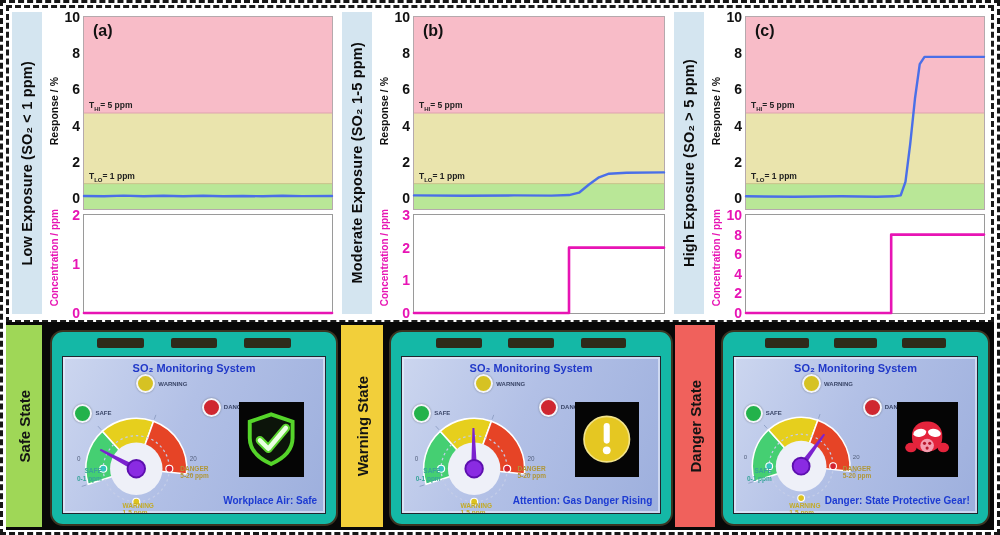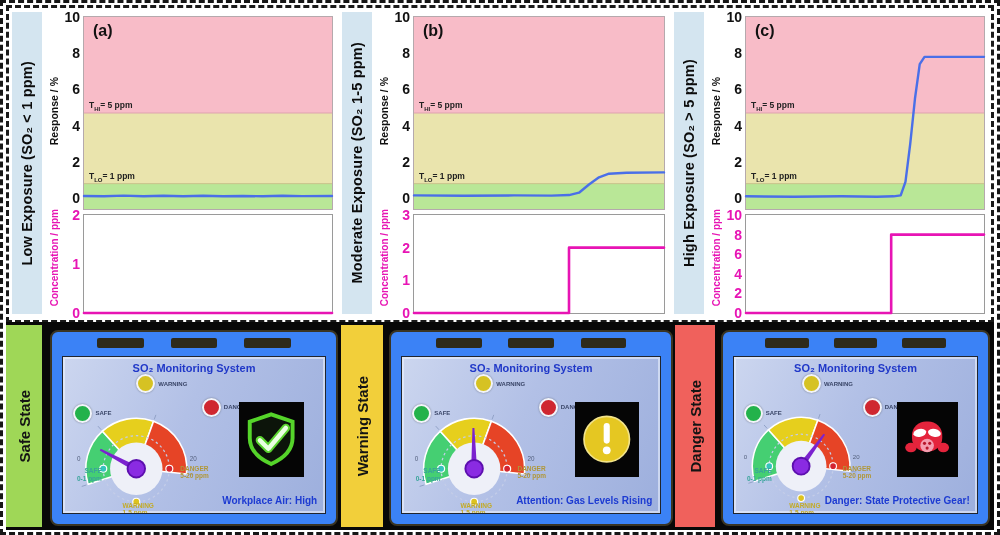--- a/index.html
+++ b/index.html
@@ -40,21 +40,21 @@
   #bottom{position:absolute;left:6px;right:6px;top:322px;bottom:5px;background:#080808;}
   .state-col{position:absolute;top:0;height:100%;}
   .state-col.c0{left:0;width:333px;}
   .state-col.c1{left:333px;width:336px;}
   .state-col.c2{left:669px;right:0;}
   .state-bar{position:absolute;top:3px;bottom:3px;display:flex;align-items:center;justify-content:center;}
   .c0 .state-bar{left:0;width:36px;}
   .c1 .state-bar{left:2px;width:42px;}
   .c2 .state-bar{left:0;width:40px;}
   .state-bar .vtext{font-size:15px;font-weight:bold;color:#141414;}
-  .device{position:absolute;top:8px;height:192px;background:#3b82f6;border:2px solid #3a3422;border-radius:8px;}
+  .device{position:absolute;top:8px;height:192px;background:#14b8a6;border:2px solid #3a3422;border-radius:13px;}
   .c0 .device{left:44px;width:284px;}
   .c1 .device{left:50px;width:280px;}
   .c2 .device{left:46px;right:4px;}
   .board{position:absolute;top:3px;left:10%;right:10%;height:16px;display:flex;gap:14%;padding:0 6%;}
   .board i{flex:1;background:#2e2a1a;margin:3px 0;border-radius:2px;}
   .screen{position:absolute;left:10px;right:10px;top:24px;bottom:10px;border:1px solid #20252e;
           background:linear-gradient(115deg,#ccd6ef 0%,#b2c0e6 45%,#9dafdd 100%);
           box-shadow:inset 0 0 0 2px rgba(240,245,255,.55);overflow:hidden;}
   .scr-title{position:absolute;top:3.5%;left:0;right:0;text-align:center;font-size:11px;font-weight:bold;color:#2038c8;}
   .ind{position:absolute;display:flex;align-items:center;gap:3px;}
@@ -270,21 +270,21 @@
 
         <div class="icon-box">
           <svg viewBox="0 0 100 100" style="display: block;">
             <path d="M50 6 L88 19 V48 C88 72 68 86 50 94 C32 86 12 72 12 48 V19 Z" fill="#0c140a" stroke="#55d42a" stroke-width="7"></path>
             <path d="M30 52 L45 67 L76 30" fill="none" stroke="#5bd42f" stroke-width="15" stroke-linecap="round" stroke-linejoin="round"></path>
             <path d="M30 52 L45 67 L76 30" fill="none" stroke="#eaffe2" stroke-width="8" stroke-linecap="round" stroke-linejoin="round"></path>
           </svg>
 
         </div>
 
-        <div class="status-msg">Workplace Air: High</div>
+        <div class="status-msg">Workplace Air: Safe</div>
       </div>
     </div>
   </div>
 
   <div class="state-col c1">
     <div class="state-bar" style="background: rgb(242, 207, 58);">
       <span class="vtext">Warning  State</span>
     </div>
     <div class="device">
       <div class="board">
@@ -340,21 +340,21 @@
         <div class="icon-box">
 
           <svg viewBox="0 0 100 100" style="display: block;">
             <circle cx="50" cy="50" r="41" fill="#e5c722" stroke="#f2e38a" stroke-width="3"></circle>
             <rect x="44.5" y="21" width="11" height="37" rx="5.5" fill="#fff"></rect>
             <circle cx="50" cy="70" r="7" fill="#fff"></circle>
           </svg>
 
         </div>
 
-        <div class="status-msg">Attention: Gas Levels Rising</div>
+        <div class="status-msg">Attention: Gas Danger Rising</div>
       </div>
     </div>
   </div>
 
   <div class="state-col c2">
     <div class="state-bar" style="background: rgb(240, 97, 92);">
       <span class="vtext">Danger State</span>
     </div>
     <div class="device">
       <div class="board">

